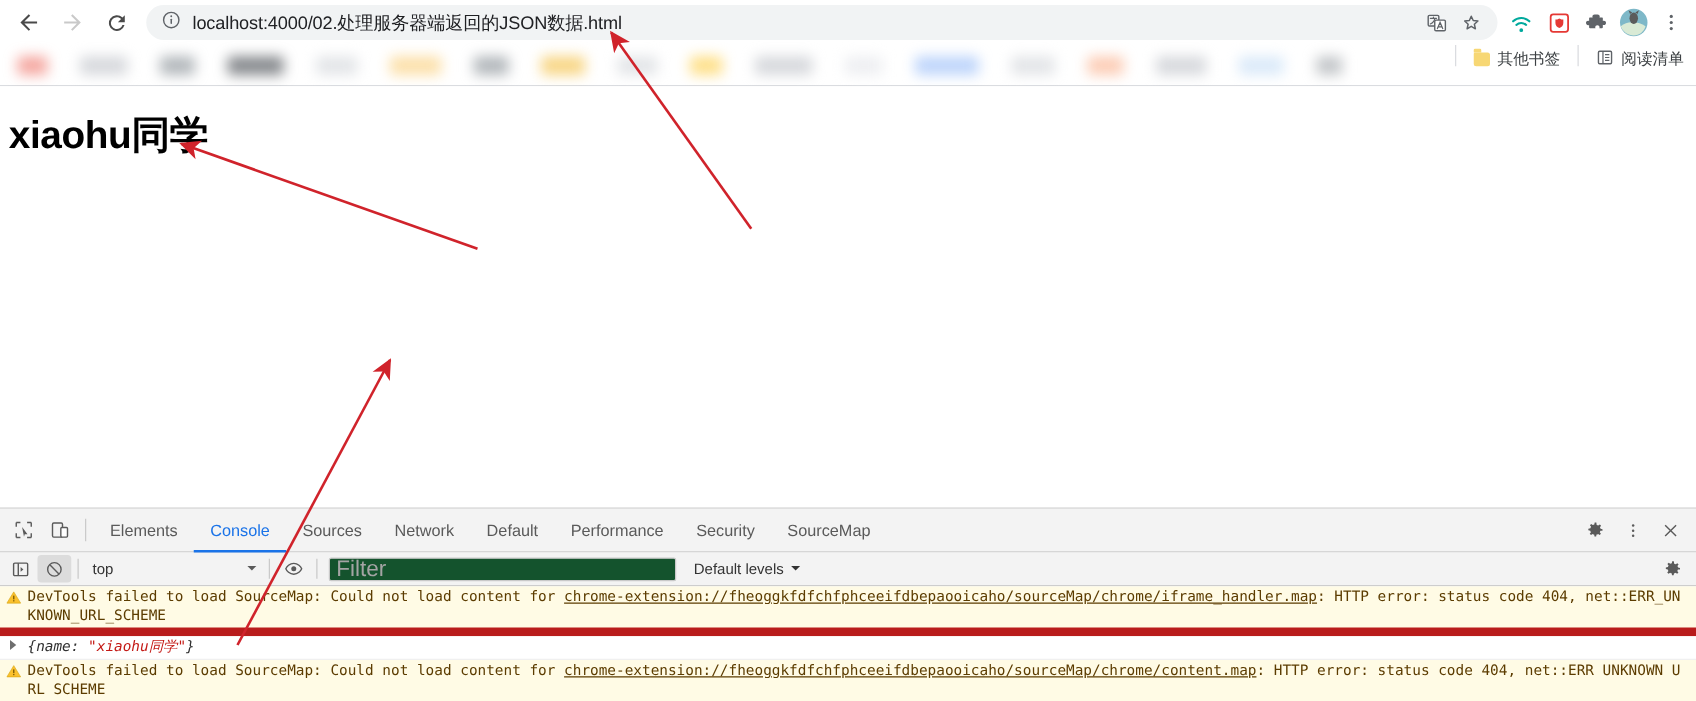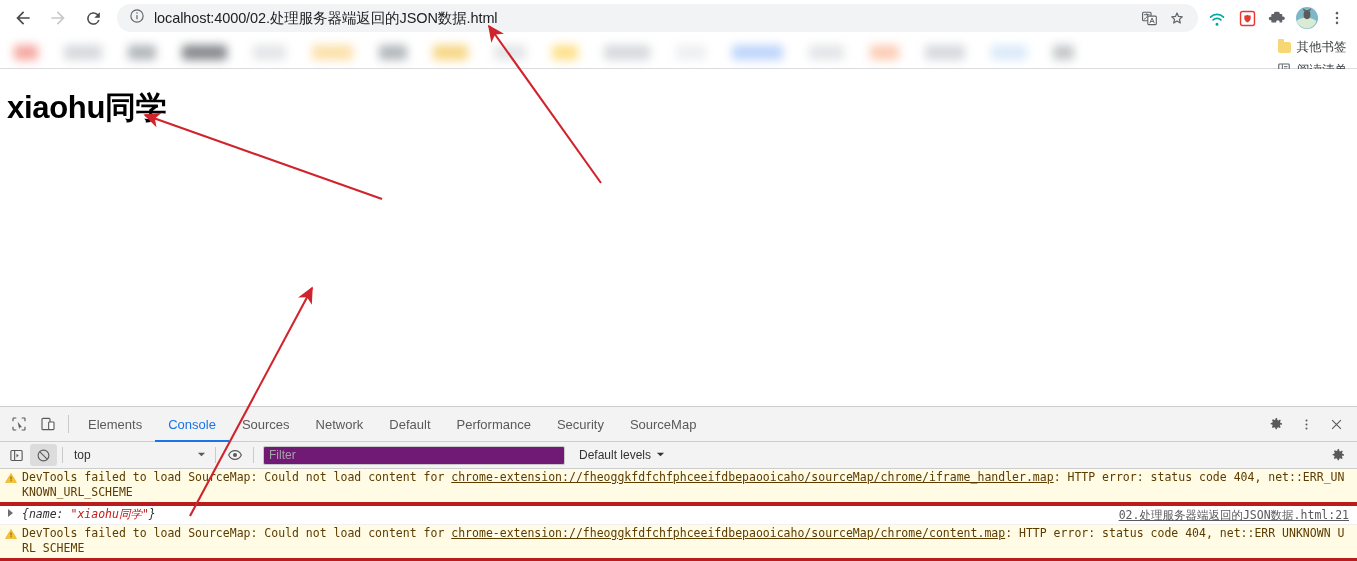--- a/index.html
+++ b/index.html
@@ -60,22 +60,22 @@
     position: absolute; left: 8px; top: 4px;
     width: 1066px; height: 25px;
     filter: blur(5px);
     display: flex; align-items: center; gap: 26px;
     padding-left: 6px;
     overflow: hidden;
   }
   .bm-chip { height: 15px; border-radius: 3px; opacity: .75; }
   .bm-right {
     position: absolute; right: 6px; top: 0; height: 33px;
-    display: flex; align-items: center; gap: 0px;
-    font-size: 12.5px; color: #3c4043; flex-direction: column;
+    display: flex; align-items: flex-start; gap: 0px;
+    font-size: 12.5px; color: #3c4043;
   }
   .bm-sep { width: 1px; height: 17px; background: #dadce0; margin: 0 10px; }
   .bm-item { display: flex; align-items: center; gap: 6px; padding: 3px 4px; }
   .folder-ico {
     width: 13px; height: 11px; background: #f7d774;
     border-radius: 1px 2px 2px 2px; position: relative;
   }
   .folder-ico:before {
     content:""; position:absolute; top:-3px; left:0; width:6px;height:3px;
     background:#f7d774; border-radius:1px 1px 0 0;
@@ -131,23 +131,23 @@
   }
   .ct-btn { width: 27px; height: 22px; display: flex; align-items: center; justify-content: center; border-radius: 3px;}
   .ct-btn.pressed { background: #dcdcdc; }
   .ct-sep { width: 1px; height: 16px; background: #cacaca; margin: 0 5px; }
   .ctx-select {
     display: flex; align-items: center; justify-content: space-between;
     width: 142px; height: 20px; padding: 0 4px 0 6px;
     font-size: 12px; color: #333;
   }
   .filter-input {
-    width: 302px; height: 19px; background: #701a75;
+    width: 278px; height: 19px; background: #14532d;
     border: 1px solid #c9c9c9; border-radius: 2px;
-    font-size: 12px; color: #a4a4a4;
+    font-size: 18px; color: #a4a4a4;
     display: flex; align-items: center; padding-left: 5px;
     margin-left: 4px;
   }
   .levels-select {
     display: flex; align-items: center; gap: 5px;
     font-size: 12px; color: #333; margin-left: 14px;
   }
   .ct-right { margin-left: auto; display: flex; align-items: center; padding-right: 6px; }
 
   .console-body {
@@ -155,21 +155,21 @@
     font-size: 11.5px;
     line-height: 15px;
     overflow: hidden;
   }
   .msg-row {
     display: flex; align-items: flex-start;
     padding: 1px 0 2px 0;
     position: relative;
     min-height: 16px;
   }
-  .msg-warning { background: #fffbe5; border-bottom: 4px solid #b91c1c; color: #5c3c00; }
+  .msg-warning { background: #fffbe5; border-bottom: 7px solid #b91c1c; color: #5c3c00; }
   .msg-log { background: #ffffff; border-bottom: 1px solid #f0f0f0; color: #303030; }
   .msg-ico { width: 22px; flex: 0 0 22px; display: flex; justify-content: center; padding-top: 2px; }
   .msg-text { flex: 1; padding-right: 10px; word-break: break-all; white-space: pre-wrap; }
   .msg-text a, .link-u { text-decoration: underline; color: inherit; }
   .msg-source {
     position: absolute; right: 8px; top: 2px;
     text-decoration: underline; color: #5c3c00;
     font-family: "DejaVu Sans Mono", monospace;
     font-size: 11.5px;
   }
@@ -443,21 +443,20 @@
               <rect x="11.1" y="16.3" width="1.9" height="2" fill="#6b4f00"></rect>
             </svg>
           </div>
           <div class="msg-text"><span>DevTools failed to load SourceMap: Could not load content for </span><span class="link-u">chrome-extension://fheoggkfdfchfphceeifdbepaooicaho/sourceMap/chrome/iframe_handler.map</span><span>: HTTP error: status code 404, net::ERR_UNKNOWN_URL_SCHEME</span></div>
         </div>
         <div class="msg-row msg-log">
           <div class="msg-ico">
             <span class="disclosure"></span>
           </div>
           <div class="msg-text"><span class="obj-text">{name: </span><span class="obj-str">"xiaohu同学"</span><span class="obj-text">}</span></div>
-          <a class="msg-source" style="color: rgb(90, 90, 90);">02.处理服务器端返回的JSON数据.html:21</a>
         </div>
         <div class="msg-row msg-warning">
           <div class="msg-ico">
             <svg width="12" height="12" viewBox="0 0 24 24">
               <path d="M12 3L23 21H1z" fill="#fbc02d" stroke="#d6a40f" stroke-width="1"></path>
               <rect x="11.1" y="9" width="1.9" height="6" fill="#6b4f00"></rect>
               <rect x="11.1" y="16.3" width="1.9" height="2" fill="#6b4f00"></rect>
             </svg>
           </div>
           <div class="msg-text"><span>DevTools failed to load SourceMap: Could not load content for </span><span class="link-u">chrome-extension://fheoggkfdfchfphceeifdbepaooicaho/sourceMap/chrome/content.map</span><span>: HTTP error: status code 404, net::ERR UNKNOWN URL SCHEME</span></div>

